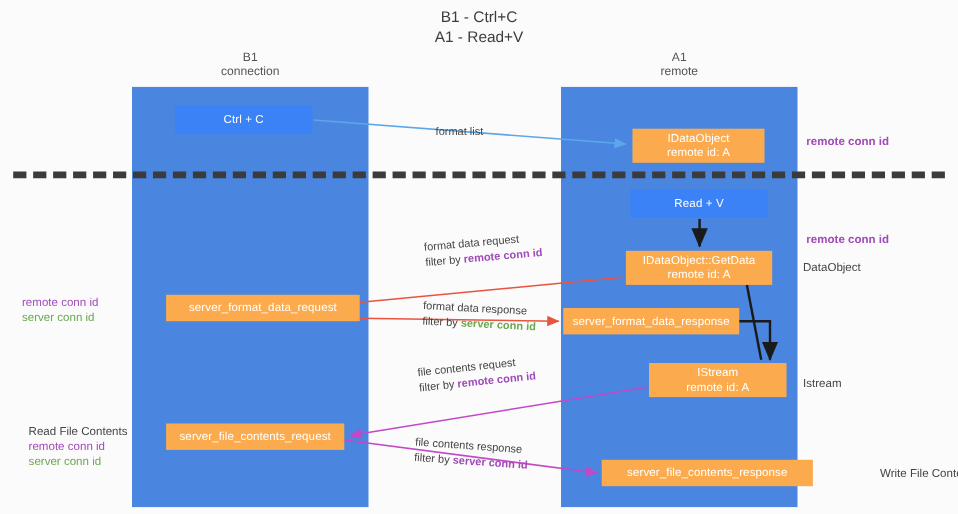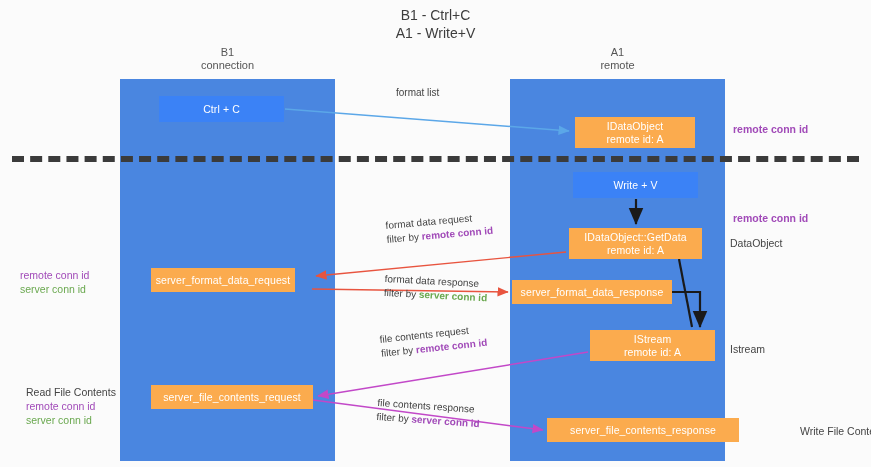--- a/index.html
+++ b/index.html
@@ -59,21 +59,21 @@
   }
   .node.green { background: #3b82f6; }
   .node.orange { background: #fbab4e; }
   .node .l2 { font-size: 10.5px; }
 
   #n-ctrlc   { left: 159px; top: 96px;  width: 125px; height: 26px; }
   #n-ctrlv   { left: 573px; top: 172px; width: 125px; height: 26px; }
   #n-idata   { left: 575px; top: 117px; width: 120px; height: 31px; }
   #n-getdata { left: 569px; top: 228px; width: 133px; height: 31px; text-align: center; }
   #n-istream { left: 590px; top: 330px; width: 125px; height: 31px; }
-  #n-sfdreq  { left: 151px; top: 268px; width: 144px; height: 24px; }
+  #n-sfdreq  { left: 151px; top: 268px; width: 176px; height: 24px; }
   #n-sfdres  { left: 512px; top: 280px; width: 160px; height: 24px; }
   #n-sfcreq  { left: 151px; top: 385px; width: 162px; height: 24px; }
   #n-sfcres  { left: 547px; top: 418px; width: 192px; height: 24px; }
 
   
   .ann {
     position: absolute;
     font-size: 10.5px; line-height: 14px;
     white-space: nowrap;
   }
@@ -93,36 +93,36 @@
   
   .flow {
     position: absolute;
     font-size: 10px; line-height: 14px;
     white-space: nowrap;
     color: #444;
   }
   .flow .em { font-weight: bold; }
   .flow .row { display: block; }
 
-  #f-formatlist { left: 396px; top: 86px; }
+  #f-formatlist { left: 396px; top: 114px; }
   #f-fdreq { left: 385px; top: 219px; transform: rotate(-5deg); transform-origin: left top; }
   #f-fdres { left: 385px; top: 272px; transform: rotate(3deg); transform-origin: left top; }
   #f-fcreq { left: 379px; top: 333px; transform: rotate(-6deg); transform-origin: left top; }
   #f-fcres { left: 378px; top: 396px; transform: rotate(4deg); transform-origin: left top; }
 
   svg#wires { position: absolute; left: 0; top: 0; width: 871px; height: 467px; }
 </style>
 </head>
 <body>
 
 <div class="stage">
 
   <div id="title">
     <div>B1 - Ctrl+C</div>
-    <div>A1 - Write+V</div>
+    <div>A1 - Read+V</div>
   </div>
 
   <div class="col-head" id="head-b1">
     <div>B1</div>
     <div>connection</div>
   </div>
   <div class="col-head" id="head-a1">
     <div>A1</div>
     <div>remote</div>
   </div>
@@ -168,21 +168,21 @@
   <div class="node green" id="n-ctrlc">
     <span>Ctrl + C</span>
   </div>
 
   <div class="node orange" id="n-idata">
     <span>IDataObject</span>
     <span class="l2">remote id: A</span>
   </div>
 
   <div class="node green" id="n-ctrlv">
-    <span>Write + V</span>
+    <span>Read + V</span>
   </div>
 
   <div class="node orange" id="n-getdata">
     <span>IDataObject::GetData</span>
     <span class="l2">remote id: A</span>
   </div>
 
   <div class="node orange" id="n-istream">
     <span>IStream</span>
     <span class="l2">remote id: A</span>

